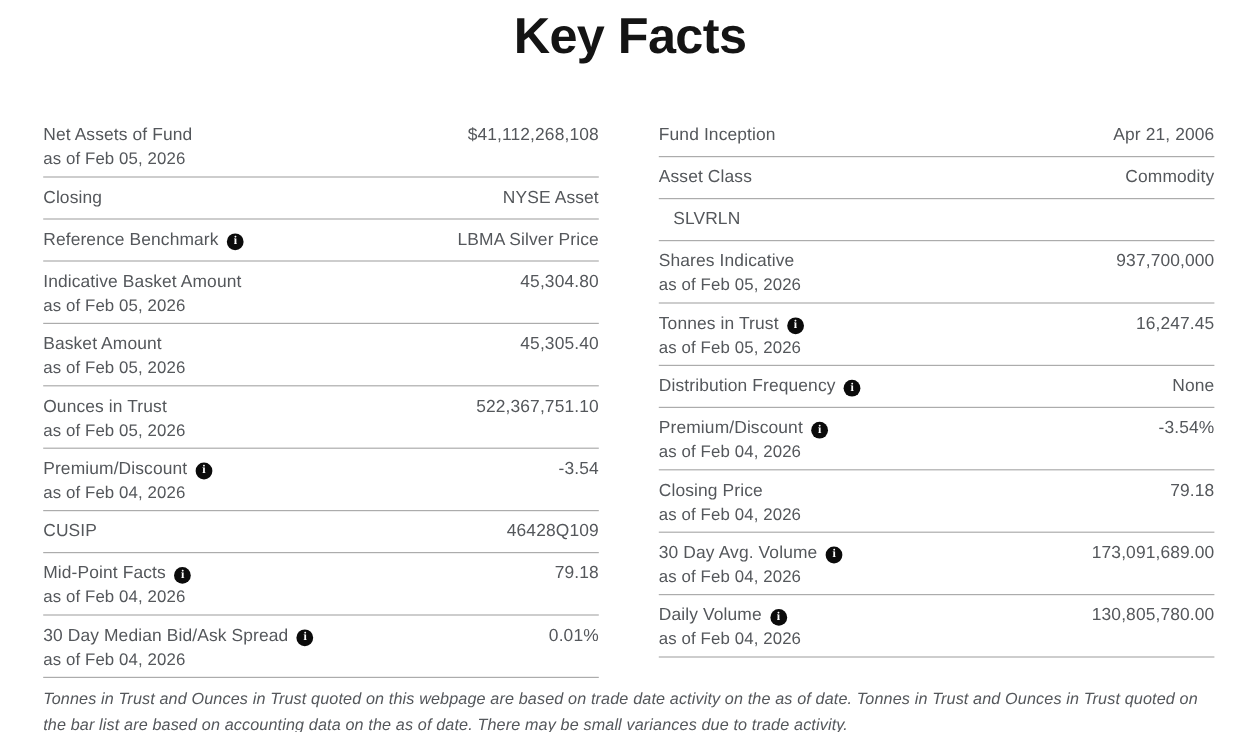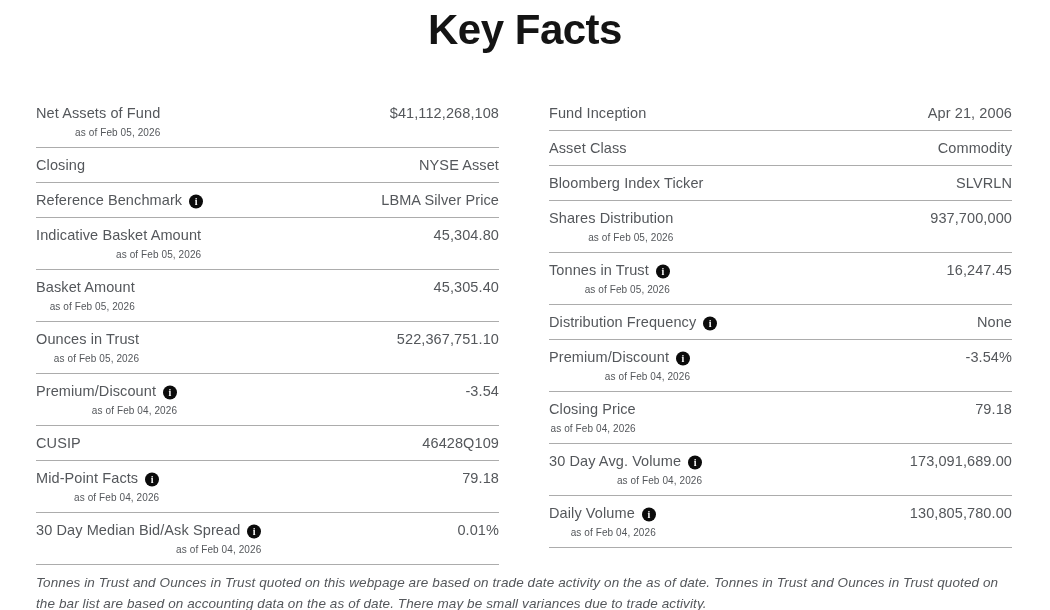--- a/index.html
+++ b/index.html
@@ -34,31 +34,31 @@
   }
   .facts-col{display:block;}
   .fact-row{
     display:flex;
     justify-content:space-between;
     align-items:flex-start;
     padding:8px 0 7px 0;
     border-bottom:1px solid var(--divider);
   }
   .facts-col .fact-row:first-child{padding-top:2px;}
-  .label-block{min-width:0;text-align:right;}
+  .label-block{min-width:0;}
   .label-line{
     display:flex;
     align-items:center;
     font-size:14.5px;
     line-height:19px;
     letter-spacing:0.1px;
     white-space:nowrap;
   }
   .as-of{
-    font-size:10px;
+    font-size:14px;
     line-height:15px;
     letter-spacing:0.1px;
     margin-top:2px;
     color:var(--text);
   }
   .fact-value{
     font-size:14.5px;
     line-height:19px;
     letter-spacing:0.1px;
     text-align:right;
@@ -226,34 +226,27 @@
       <div class="label-line">
         <span class="fact-label">Asset Class</span>
 
       </div>
 
     </div>
     <div class="fact-value">Commodity</div>
   </div>
 
   <div class="fact-row">
-    <div class="label-block">
-      <div class="label-line">
-        <span class="fact-label">Bloomberg Index Ticker</span>
-
-      </div>
-
-    </div>
     <div class="fact-value">SLVRLN</div>
   </div>
 
   <div class="fact-row">
     <div class="label-block">
       <div class="label-line">
-        <span class="fact-label">Shares Distribution</span>
+        <span class="fact-label">Shares Indicative</span>
 
       </div>
       <div class="as-of">as of Feb 05, 2026</div>
     </div>
     <div class="fact-value">937,700,000</div>
   </div>
 
   <div class="fact-row">
     <div class="label-block">
       <div class="label-line">

